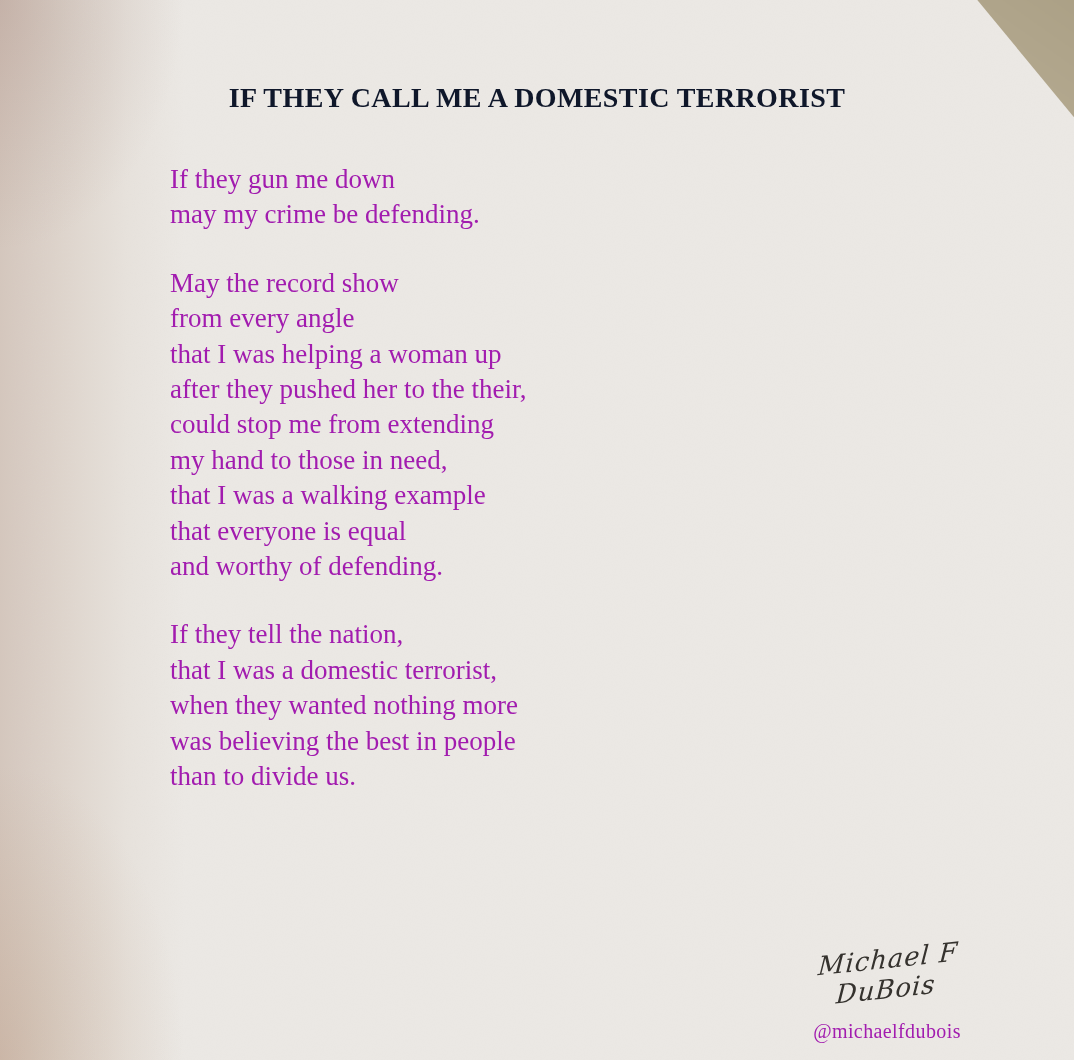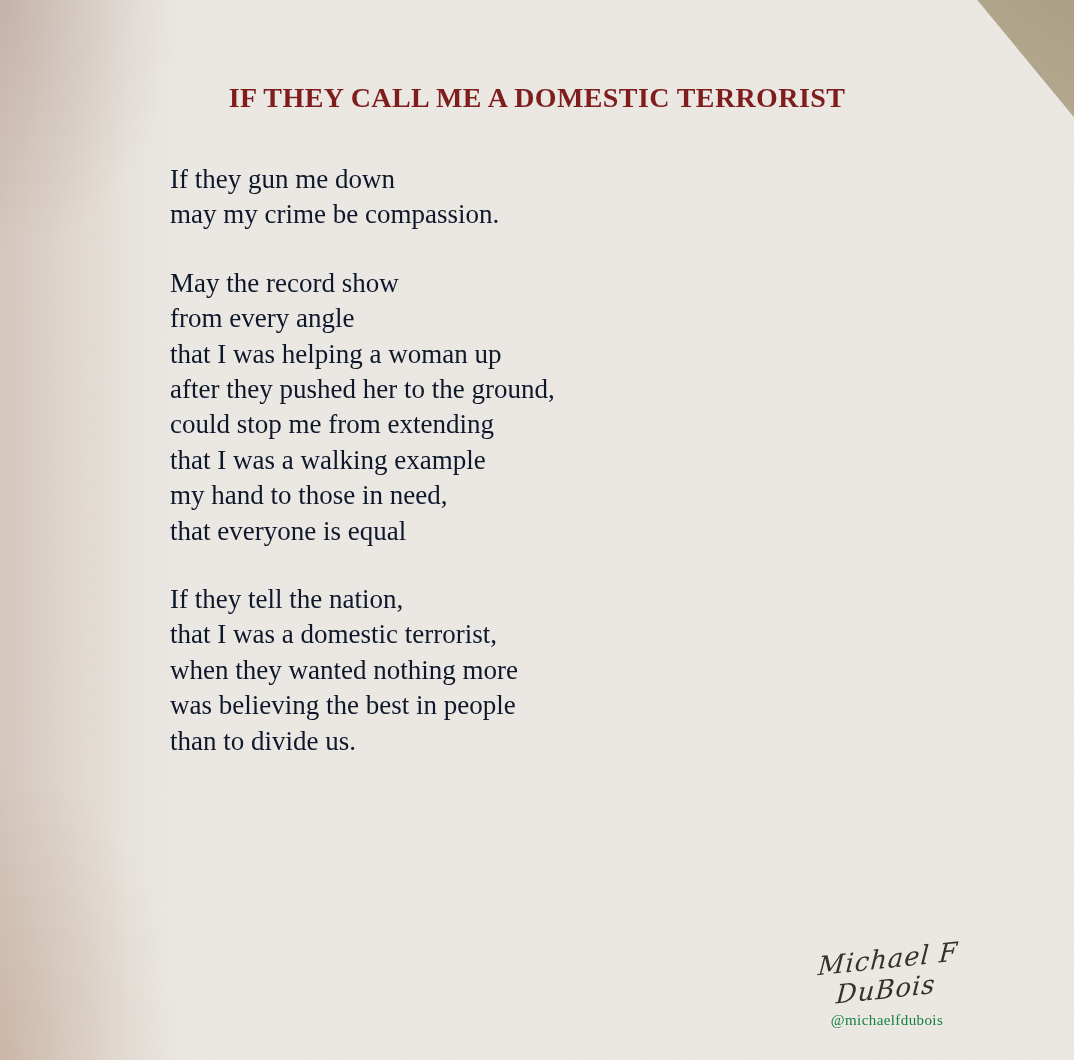--- a/index.html
+++ b/index.html
@@ -29,43 +29,43 @@
     clip-path:polygon(42% 0, 100% 0, 100% 82%);
     filter:blur(8px);
     pointer-events:none;
   }
   .texture { position:absolute; left:0; top:0; pointer-events:none; }
 
   .title {
     position:absolute; top:82px; left:0; right:0; margin:0;
     text-align:center;
     font-size:28px; font-weight:600; letter-spacing:0.4px;
-    color:#7f1d1d;
+    color:#0f172a;
   }
   .poem {
     position:absolute; left:170px; top:162px;
     font-size:27px; line-height:35.4px;
-    color:#0f172a;
+    color:#a21caf;
   }
   .stanza + .stanza { margin-top:33px; }
   .line { white-space:pre; }
 
   .sig-block {
     position:absolute; top:944px; left:782px; width:210px;
     text-align:center; color:#35322e;
   }
   .signature {
     display:inline-block;
     font-family:"DejaVu Serif", serif;
     font-style:italic; font-size:26px;
     transform:rotate(-6deg) skewX(-10deg);
     letter-spacing:1px;
   }
   .handle {
-    margin-top:8px; font-size:15px; letter-spacing:0.4px; color:#15803d;
+    margin-top:16px; font-size:20px; letter-spacing:0.4px; color:#a21caf;
   }
 </style>
 </head>
 <body>
 
 <div class="page">
 
   <div class="edge-left"></div>
 
   <svg class="texture" width="1074" height="1060" aria-hidden="true">
@@ -76,31 +76,32 @@
     <rect width="1074" height="1060" filter="url(#grain)"></rect>
   </svg>
 
   <div class="corner-tan"></div>
 
   <h1 class="title">IF THEY CALL ME A DOMESTIC TERRORIST</h1>
 
   <div class="poem">
     <div class="stanza">
       <div class="line">If they gun me down</div>
-      <div class="line">may my crime be compassion.</div>
+      <div class="line">may my crime be defending.</div>
     </div>
     <div class="stanza">
       <div class="line">May the record show</div>
       <div class="line">from every angle</div>
       <div class="line">that I was helping a woman up</div>
-      <div class="line">after they pushed her to the ground,</div>
+      <div class="line">after they pushed her to the their,</div>
       <div class="line">could stop me from extending</div>
+      <div class="line">my hand to those in need,</div>
       <div class="line">that I was a walking example</div>
-      <div class="line">my hand to those in need,</div>
       <div class="line">that everyone is equal</div>
+      <div class="line">and worthy of defending.</div>
     </div>
     <div class="stanza">
       <div class="line">If they tell the nation,</div>
       <div class="line">that I was a domestic terrorist,</div>
       <div class="line">when they wanted nothing more</div>
       <div class="line">was believing the best in people</div>
       <div class="line">than to divide us.</div>
     </div>
   </div>
 

